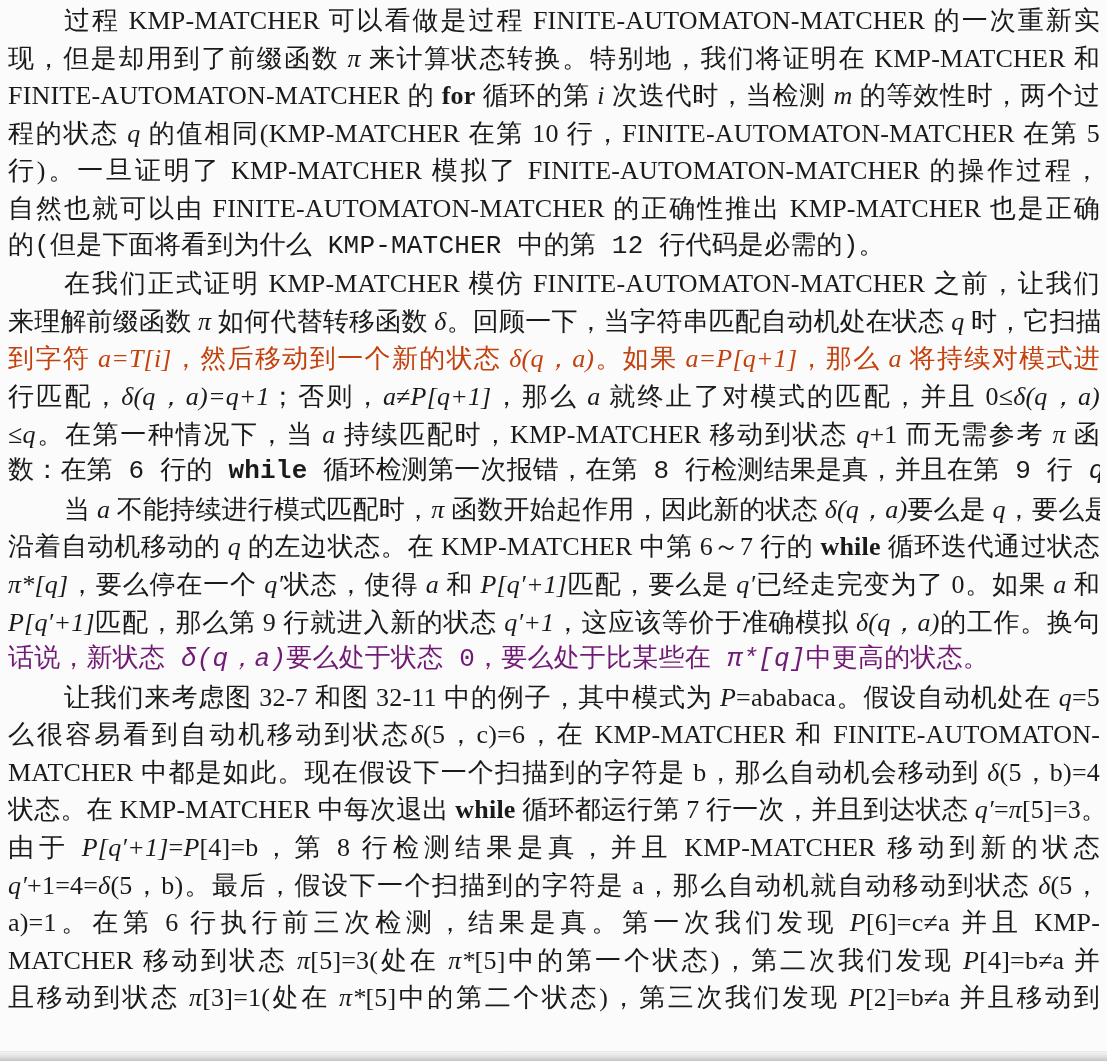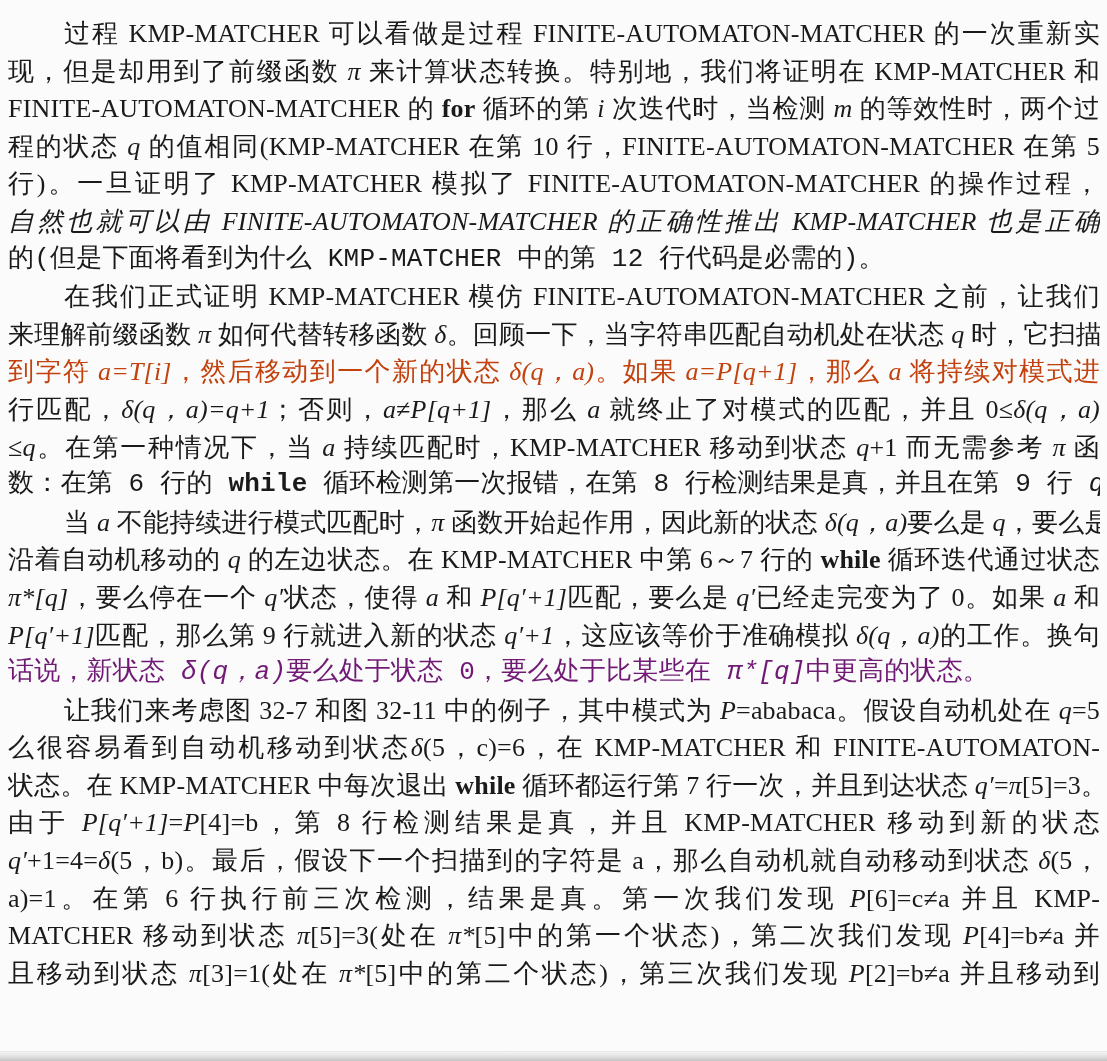--- a/index.html
+++ b/index.html
@@ -8,21 +8,21 @@
     overflow: hidden;
     font-family: "Liberation Serif", "DejaVu Serif", serif;
   }
   .page {
     position: relative;
     width: 1107px; height: 1061px;
     background: #fbfbfb;
   }
   .text-column {
     position: absolute;
-    left: 8px; top: 15px; right: 7px;
+    left: 8px; top: 2px; right: 7px;
   }
   .line {
     font-size: 26px;
     line-height: 37.6px;
     height: 37.6px;
     color: #1a1a1a;
     text-align: justify;
     text-align-last: justify;
     white-space: nowrap;
     overflow: hidden;
@@ -43,35 +43,36 @@
 </head>
 <body>
 
 <div class="page" style="background: rgb(251, 251, 251);">
   <div class="text-column">
       <div class="line first" style="color: rgb(26, 26, 26);"><span>过程 KMP-MATCHER 可以看做是过程 FINITE-AUTOMATON-MATCHER 的一次重新实</span></div>
       <div class="line" style="color: rgb(26, 26, 26);"><span>现，但是却用到了前缀函数 </span><span class="seg-italic">π</span><span> 来计算状态转换。特别地，我们将证明在 KMP-MATCHER 和</span></div>
       <div class="line" style="color: rgb(26, 26, 26);"><span>FINITE-AUTOMATON-MATCHER 的 </span><span class="seg-bold">for</span><span> 循环的第 </span><span class="seg-italic">i</span><span> 次迭代时，当检测 </span><span class="seg-italic">m</span><span> 的等效性时，两个过</span></div>
       <div class="line" style="color: rgb(26, 26, 26);"><span>程的状态 </span><span class="seg-italic">q</span><span> 的值相同(KMP-MATCHER 在第 10 行，FINITE-AUTOMATON-MATCHER 在第 5</span></div>
       <div class="line" style="color: rgb(26, 26, 26);"><span>行)。一旦证明了 KMP-MATCHER 模拟了 FINITE-AUTOMATON-MATCHER 的操作过程，</span></div>
-      <div class="line" style="color: rgb(26, 26, 26); font-style: italic;"><span>自然也就可以由 FINITE-AUTOMATON-MATCHER 的正确性推出 KMP-MATCHER 也是正确</span></div>
+      <div class="line" style="color: rgb(26, 26, 26);"><span>自然也就可以由 FINITE-AUTOMATON-MATCHER 的正确性推出 KMP-MATCHER 也是正确</span></div>
       <div class="line noj" style="color: rgb(26, 26, 26);"><span>的(但是下面将看到为什么 KMP-MATCHER 中的第 12 行代码是必需的)。</span></div>
       <div class="line first" style="color: rgb(26, 26, 26);"><span>在我们正式证明 KMP-MATCHER 模仿 FINITE-AUTOMATON-MATCHER 之前，让我们</span></div>
       <div class="line" style="color: rgb(26, 26, 26);"><span>来理解前缀函数 </span><span class="seg-italic">π</span><span> 如何代替转移函数 </span><span class="seg-italic">δ</span><span>。回顾一下，当字符串匹配自动机处在状态 </span><span class="seg-italic">q</span><span> 时，它扫描</span></div>
       <div class="line" style="color: #c2410c;"><span>到字符 </span><span class="seg-italic">a=T[i]</span><span>，然后移动到一个新的状态 </span><span class="seg-italic">δ(q，a)</span><span>。如果 </span><span class="seg-italic">a=P[q+1]</span><span>，那么 </span><span class="seg-italic">a</span><span> 将持续对模式进</span></div>
       <div class="line" style="color: rgb(26, 26, 26);"><span>行匹配，</span><span class="seg-italic">δ(q，a)=q+1</span><span>；否则，</span><span class="seg-italic">a≠P[q+1]</span><span>，那么 </span><span class="seg-italic">a</span><span> 就终止了对模式的匹配，并且 0≤</span><span class="seg-italic">δ(q，a)</span></div>
       <div class="line" style="color: rgb(26, 26, 26);"><span>≤</span><span class="seg-italic">q</span><span>。在第一种情况下，当 </span><span class="seg-italic">a</span><span> 持续匹配时，KMP-MATCHER 移动到状态 </span><span class="seg-italic">q</span><span>+1 而无需参考 </span><span class="seg-italic">π</span><span> 函</span></div>
       <div class="line noj" style="color: rgb(26, 26, 26);"><span>数：在第 6 行的 </span><span class="seg-bold">while</span><span> 循环检测第一次报错，在第 8 行检测结果是真，并且在第 9 行 </span><span class="seg-italic">q</span><span> 增加。</span></div>
       <div class="line first" style="color: rgb(26, 26, 26);"><span>当 </span><span class="seg-italic">a</span><span> 不能持续进行模式匹配时，</span><span class="seg-italic">π</span><span> 函数开始起作用，因此新的状态 </span><span class="seg-italic">δ(q，a)</span><span>要么是 </span><span class="seg-italic">q</span><span>，要么是</span></div>
       <div class="line" style="color: rgb(26, 26, 26);"><span>沿着自动机移动的 </span><span class="seg-italic">q</span><span> 的左边状态。在 KMP-MATCHER 中第 6～7 行的 </span><span class="seg-bold">while</span><span> 循环迭代通过状态</span></div>
       <div class="line" style="color: rgb(26, 26, 26);"><span class="seg-italic">π*[q]</span><span>，要么停在一个 </span><span class="seg-italic">q′</span><span>状态，使得 </span><span class="seg-italic">a</span><span> 和 </span><span class="seg-italic">P[q′+1]</span><span>匹配，要么是 </span><span class="seg-italic">q′</span><span>已经走完变为了 0。如果 </span><span class="seg-italic">a</span><span> 和</span></div>
       <div class="line" style="color: rgb(26, 26, 26);"><span class="seg-italic">P[q′+1]</span><span>匹配，那么第 9 行就进入新的状态 </span><span class="seg-italic">q′+1</span><span>，这应该等价于准确模拟 </span><span class="seg-italic">δ(q，a)</span><span>的工作。换句</span></div>
       <div class="line noj" style="color: #701a75;"><span>话说，新状态 </span><span class="seg-italic">δ(q，a)</span><span>要么处于状态 0，要么处于比某些在 </span><span class="seg-italic">π*[q]</span><span>中更高的状态。</span></div>
       <div class="line first" style="color: rgb(26, 26, 26);"><span>让我们来考虑图 32-7 和图 32-11 中的例子，其中模式为 </span><span class="seg-italic">P</span><span>=ababaca。假设自动机处在 </span><span class="seg-italic">q</span><span>=5</span></div>
       <div class="line" style="color: rgb(26, 26, 26);"><span>么很容易看到自动机移动到状态</span><span class="seg-italic">δ</span><span>(5，c)=6，在 KMP-MATCHER 和 FINITE-AUTOMATON-</span></div>
+      <div class="line" style="color: rgb(26, 26, 26);"><span>MATCHER 中都是如此。现在假设下一个扫描到的字符是 b，那么自动机会移动到 </span><span class="seg-italic">δ</span><span>(5，b)=4</span></div>
       <div class="line" style="color: rgb(26, 26, 26);"><span>状态。在 KMP-MATCHER 中每次退出 </span><span class="seg-bold">while</span><span> 循环都运行第 7 行一次，并且到达状态 </span><span class="seg-italic">q′</span><span>=</span><span class="seg-italic">π</span><span>[5]=3。</span></div>
       <div class="line" style="color: rgb(26, 26, 26);"><span>由于 </span><span class="seg-italic">P[q′+1]</span><span>=</span><span class="seg-italic">P</span><span>[4]=b，第 8 行检测结果是真，并且 KMP-MATCHER 移动到新的状态</span></div>
       <div class="line" style="color: rgb(26, 26, 26);"><span class="seg-italic">q′</span><span>+1=4=</span><span class="seg-italic">δ</span><span>(5，b)。最后，假设下一个扫描到的字符是 a，那么自动机就自动移动到状态 </span><span class="seg-italic">δ</span><span>(5，</span></div>
       <div class="line" style="color: rgb(26, 26, 26);"><span>a)=1。在第 6 行执行前三次检测，结果是真。第一次我们发现 </span><span class="seg-italic">P</span><span>[6]=c≠a 并且 KMP-</span></div>
       <div class="line" style="color: rgb(26, 26, 26);"><span>MATCHER 移动到状态 </span><span class="seg-italic">π</span><span>[5]=3(处在 </span><span class="seg-italic">π*</span><span>[5]中的第一个状态)，第二次我们发现 </span><span class="seg-italic">P</span><span>[4]=b≠a 并</span></div>
       <div class="line" style="color: rgb(26, 26, 26);"><span>且移动到状态 </span><span class="seg-italic">π</span><span>[3]=1(处在 </span><span class="seg-italic">π*</span><span>[5]中的第二个状态)，第三次我们发现 </span><span class="seg-italic">P</span><span>[2]=b≠a 并且移动到</span></div>
     </div>
   <div class="edge-strip"></div>
 </div>
 

